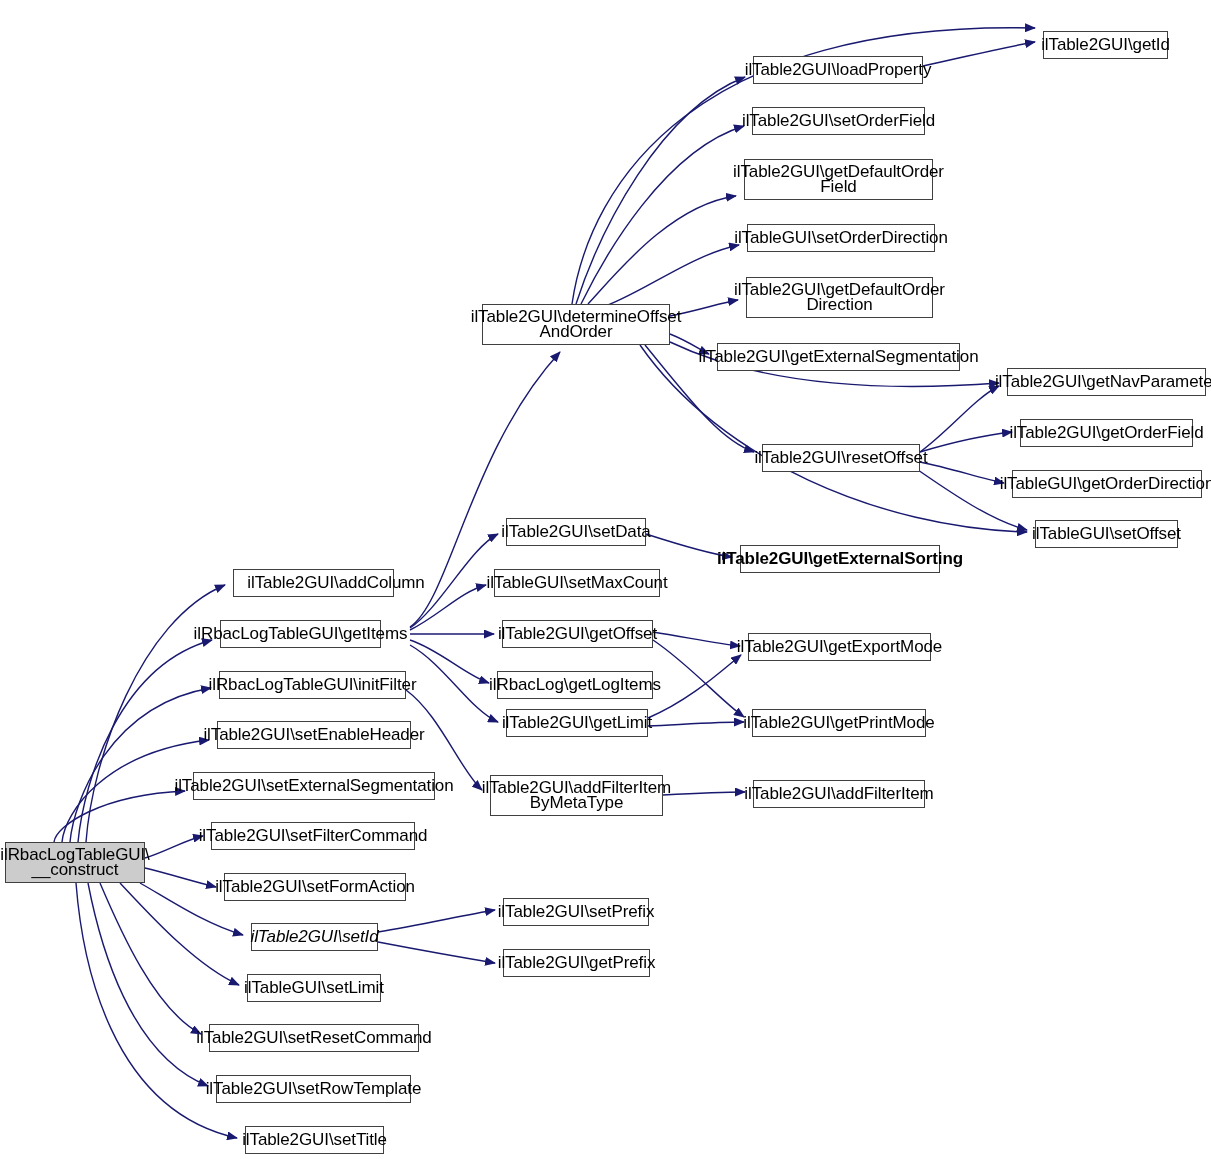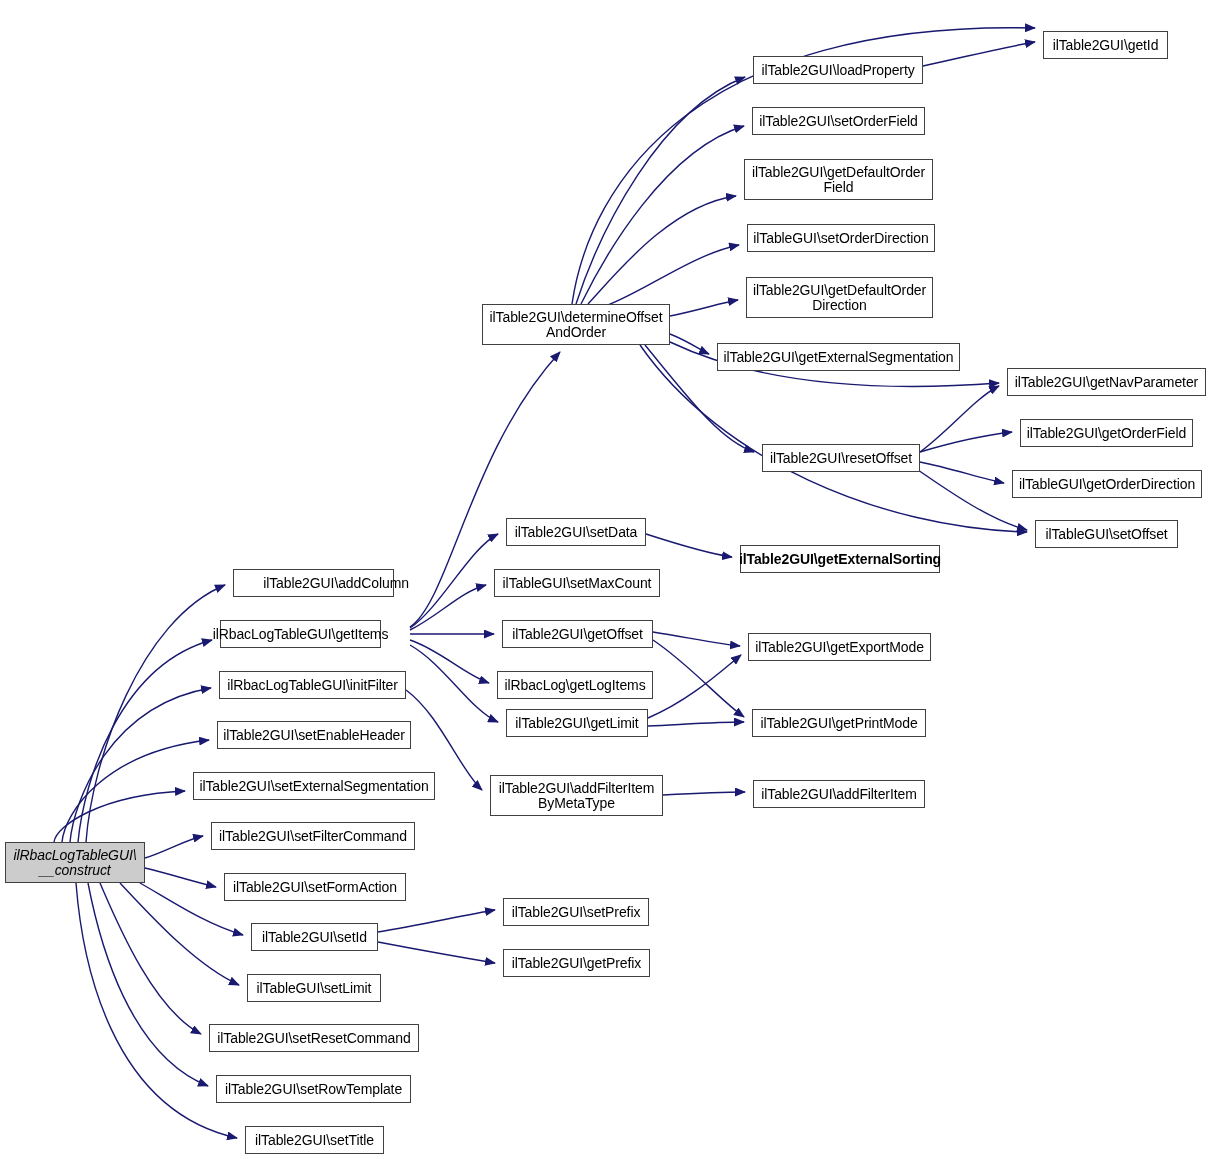--- a/index.html
+++ b/index.html
@@ -22,21 +22,21 @@
     width: 1211px;
     height: 1159px;
     pointer-events: none;
   }
   .node {
     position: absolute;
     box-sizing: border-box;
     border: 1px solid #404040;
     background: #ffffff;
     color: #000000;
-    font-size: 14px;
+    font-size: 17px;
     line-height: 14.5px;
     display: flex;
     align-items: center;
     justify-content: center;
     text-align: center;
     white-space: pre-line;
     letter-spacing: -0.1px;
   }
   .node.root {
     background: #cccccc;
@@ -92,30 +92,30 @@
         <path d="M 653,640 C 690,665 720,700 744,717" marker-end="url(#arrow)" stroke="#191970"></path>
         <path d="M 648,718 C 690,700 720,672 741,655" marker-end="url(#arrow)" stroke="#191970"></path>
         <path d="M 648,726 C 690,724 720,722 744,722" marker-end="url(#arrow)" stroke="#191970"></path>
         <path d="M 663,795 C 700,793 725,792 745,792" marker-end="url(#arrow)" stroke="#191970"></path>
         <path d="M 378,932 C 420,925 465,915 495,910" marker-end="url(#arrow)" stroke="#191970"></path>
         <path d="M 378,942 C 420,950 465,958 495,963" marker-end="url(#arrow)" stroke="#191970"></path>
         <path d="M 923,66 C 960,58 1000,48 1035,42" marker-end="url(#arrow)" stroke="#191970"></path>
       </g>
   </svg>
   <div id="node-layer">
-      <div class="node root" style="left: 5px; top: 842px; width: 140px; height: 41px; font-style: italic;">ilRbacLogTableGUI\
+      <div class="node root" style="left: 5px; top: 842px; width: 140px; height: 41px;">ilRbacLogTableGUI\
 __construct</div>
       <div class="node" style="left: 233px; top: 569px; width: 161px; height: 28px; padding-left: 45px;">ilTable2GUI\addColumn</div>
       <div class="node" style="left: 220px; top: 620px; width: 161px; height: 28px;">ilRbacLogTableGUI\getItems</div>
       <div class="node" style="left: 219px; top: 671px; width: 187px; height: 28px;">ilRbacLogTableGUI\initFilter</div>
       <div class="node" style="left: 217px; top: 721px; width: 194px; height: 28px; text-align: center;">ilTable2GUI\setEnableHeader</div>
       <div class="node" style="left: 193px; top: 772px; width: 242px; height: 28px;">ilTable2GUI\setExternalSegmentation</div>
       <div class="node" style="left: 211px; top: 822px; width: 204px; height: 28px;">ilTable2GUI\setFilterCommand</div>
       <div class="node" style="left: 224px; top: 873px; width: 182px; height: 28px;">ilTable2GUI\setFormAction</div>
-      <div class="node" style="left: 251px; top: 923px; width: 127px; height: 28px;">ilTable2GUI\setId</div>
+      <div class="node" style="left: 251px; top: 923px; width: 127px; height: 28px; font-style: italic;">ilTable2GUI\setId</div>
       <div class="node" style="left: 247px; top: 974px; width: 134px; height: 28px;">ilTableGUI\setLimit</div>
       <div class="node" style="left: 209px; top: 1024px; width: 210px; height: 28px;">ilTable2GUI\setResetCommand</div>
       <div class="node" style="left: 216px; top: 1075px; width: 195px; height: 28px;">ilTable2GUI\setRowTemplate</div>
       <div class="node" style="left: 245px; top: 1126px; width: 139px; height: 28px;">ilTable2GUI\setTitle</div>
       <div class="node" style="left: 482px; top: 304px; width: 188px; height: 41px;">ilTable2GUI\determineOffset
 AndOrder</div>
       <div class="node" style="left: 506px; top: 518px; width: 140px; height: 28px;">ilTable2GUI\setData</div>
       <div class="node" style="left: 494px; top: 569px; width: 166px; height: 28px;">ilTableGUI\setMaxCount</div>
       <div class="node" style="left: 502px; top: 620px; width: 151px; height: 28px;">ilTable2GUI\getOffset</div>
       <div class="node" style="left: 497px; top: 671px; width: 156px; height: 28px;">ilRbacLog\getLogItems</div>

